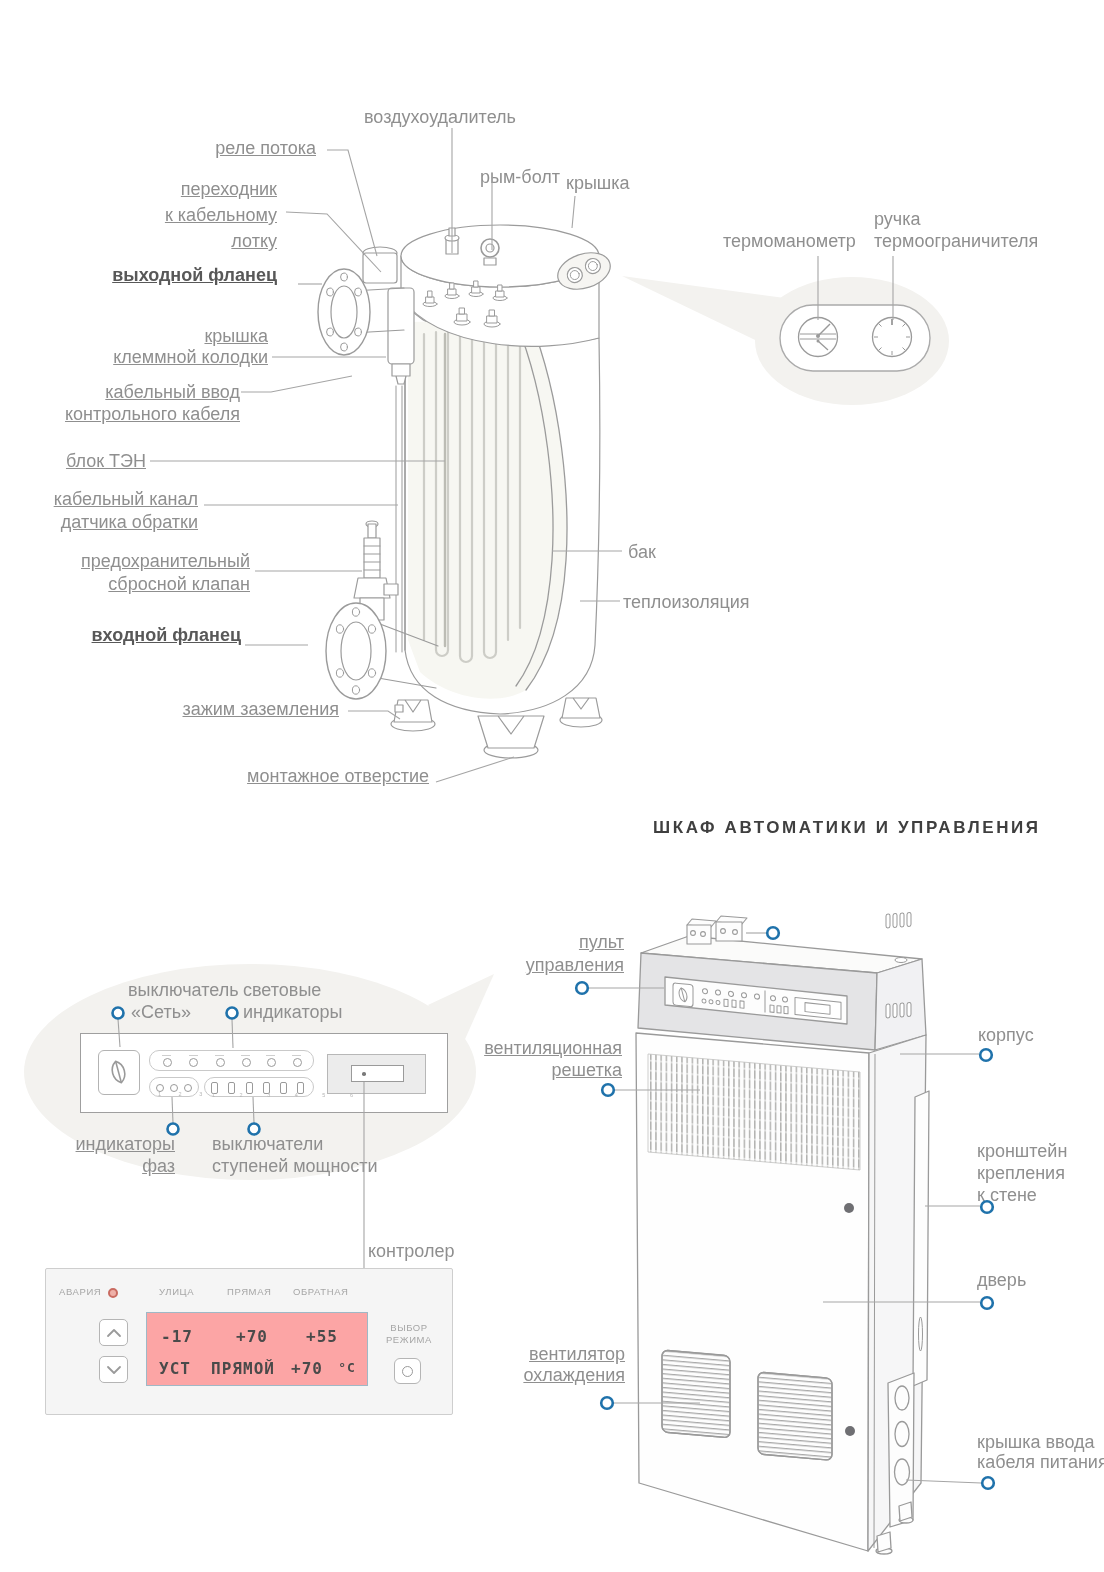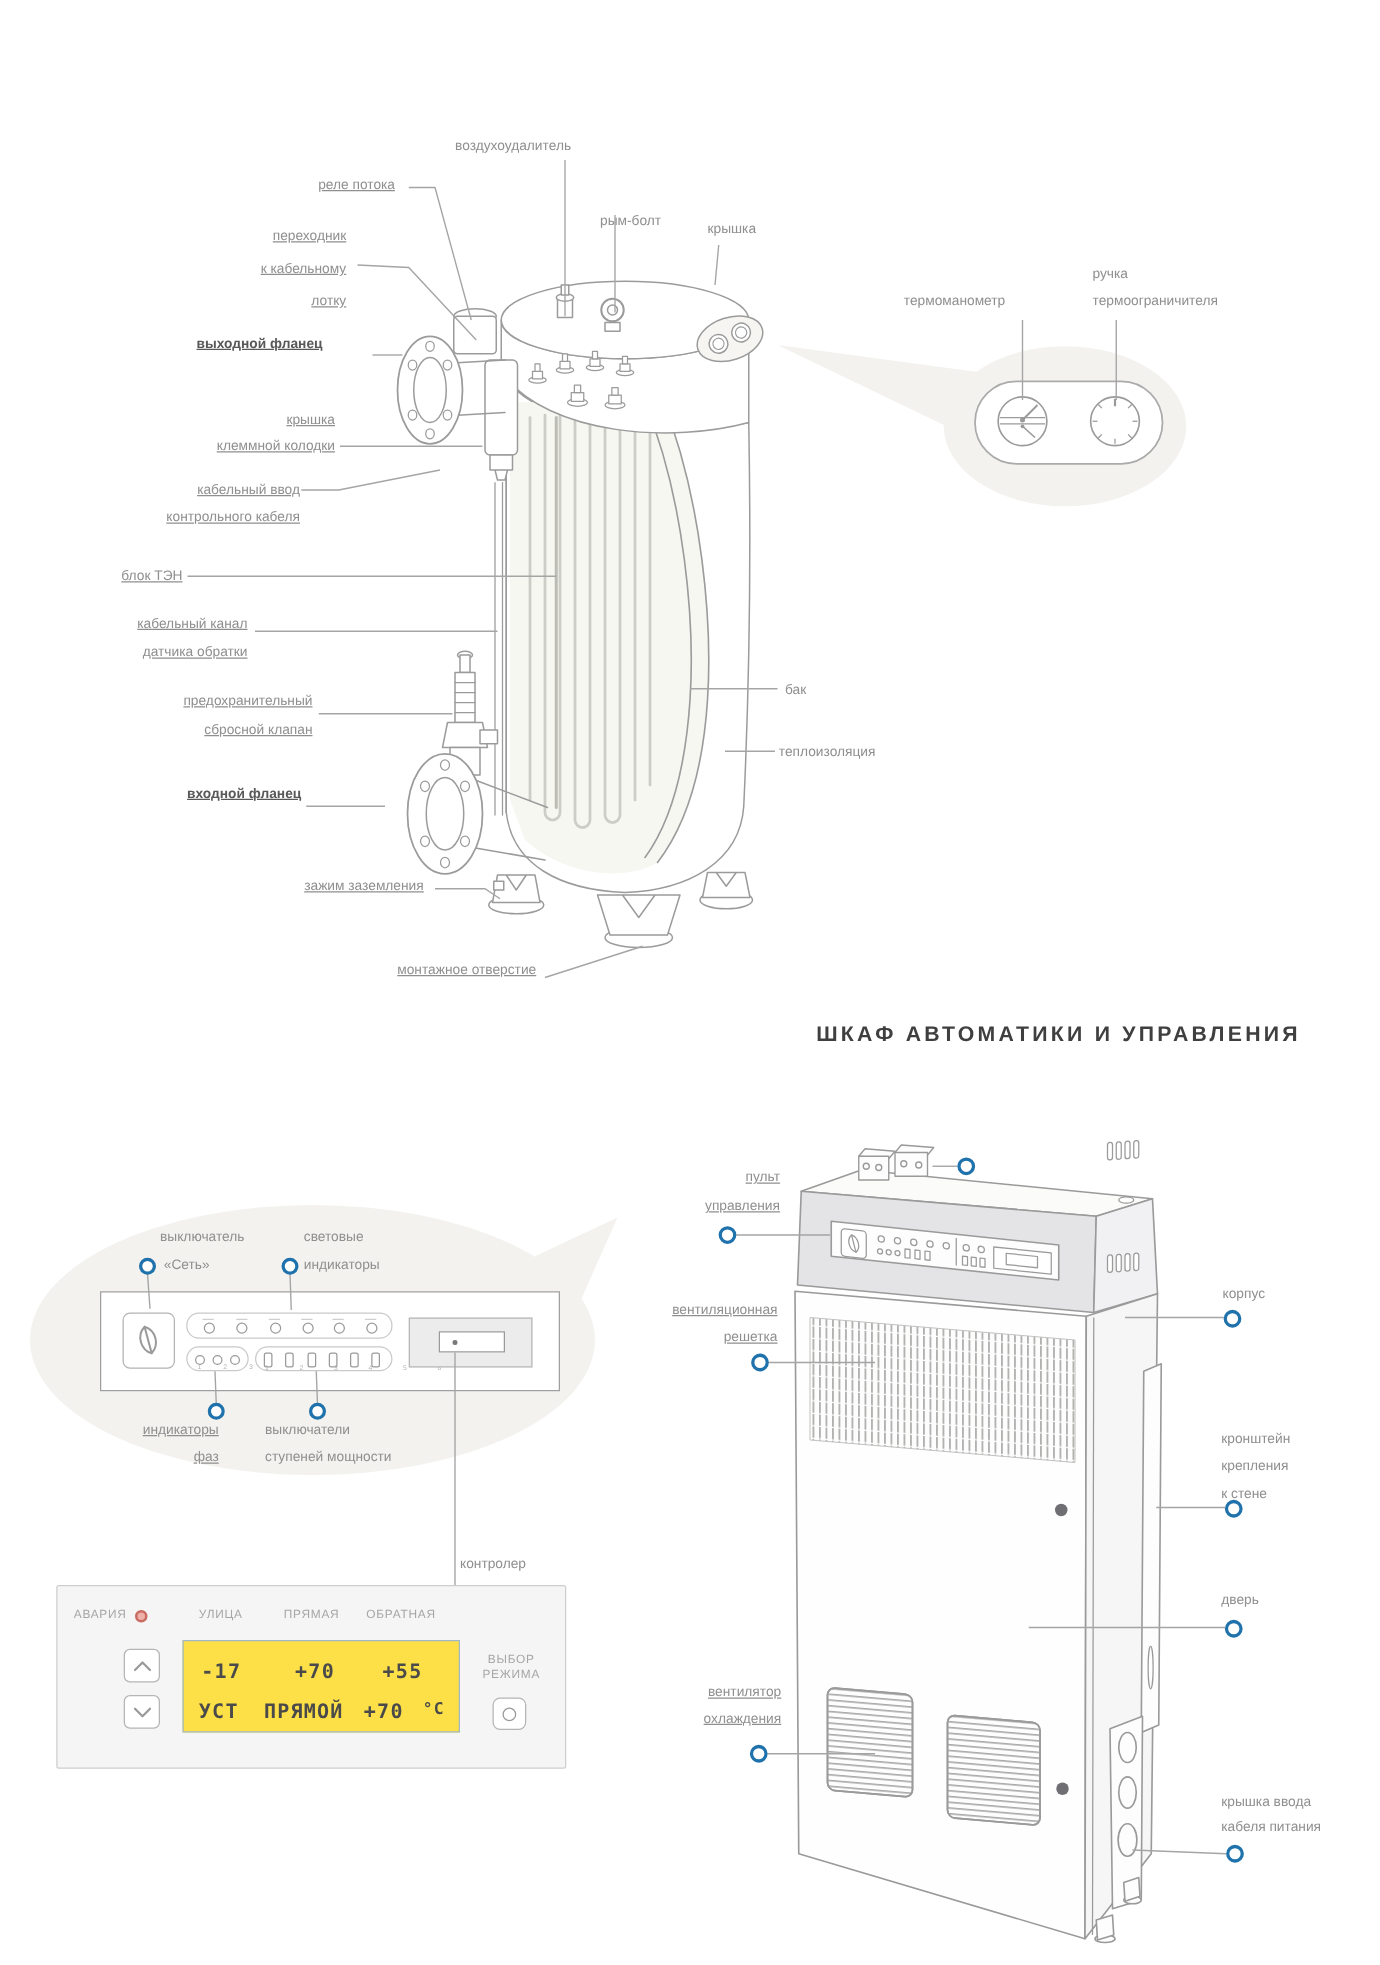--- a/index.html
+++ b/index.html
@@ -2,21 +2,21 @@
 <html><head>
 <meta charset="utf-8">
 <style>
   html,body{margin:0;padding:0;background:#fff;}
   #canvas{position:relative;width:1104px;height:1572px;background:#fff;overflow:hidden;
           font-family:"Liberation Sans",sans-serif;}
   svg{display:block;}
   .abs{position:absolute;}
   .title{position:absolute;font-size:17px;font-weight:bold;letter-spacing:2.6px;
          color:#3f3f3f;white-space:nowrap;}
-  .lbl{position:absolute;font-size:11px;line-height:22px;color:#8f8f8f;white-space:nowrap;}
+  .lbl{position:absolute;font-size:18px;line-height:22px;color:#8f8f8f;white-space:nowrap;}
   .lbl.ra{text-align:right;text-decoration:underline;}
   .lbl.bold{color:#585858;font-weight:bold;}
   
   .panelbox{position:absolute;left:80px;top:1033px;width:368px;height:80px;background:#fff;
             border:1.5px solid #9f9f9f;box-sizing:border-box;}
   .pw-switch{position:absolute;left:17px;top:16px;width:42px;height:45px;border:1.4px solid #b3b3b3;
              border-radius:6px;background:#fff;box-sizing:border-box;}
   .strip{position:absolute;border:1.2px solid #c9c9c9;border-radius:10px;background:#fff;box-sizing:border-box;}
   .ind-light{position:absolute;width:9px;height:9px;border:1.3px solid #9a9a9a;border-radius:50%;
              background:#fff;box-sizing:border-box;}
@@ -30,21 +30,21 @@
               border:1.2px solid #9a9a9a;box-sizing:border-box;}
   .disp-dot{position:absolute;left:10px;top:6px;width:3.5px;height:3.5px;border-radius:50%;background:#7a7a7a;}
   
   .ctrl{position:absolute;left:45px;top:1268px;width:408px;height:147px;background:#f5f5f5;
         border:1px solid #cecece;border-radius:2px;box-sizing:border-box;}
   .ctrl .small{position:absolute;font-size:9.5px;letter-spacing:.6px;color:#a6a6a6;white-space:nowrap;}
   .led{position:absolute;left:62px;top:19px;width:10px;height:10px;border-radius:50%;
        background:#eeb0a8;border:2px solid #c96b61;box-sizing:border-box;}
   .btn{position:absolute;width:29px;height:27px;border:1.5px solid #b5b5b5;border-radius:5px;
        background:#fff;box-sizing:border-box;display:flex;align-items:center;justify-content:center;}
-  .lcd{position:absolute;left:100px;top:43px;width:222px;height:74px;background:#fde047;
+  .lcd{position:absolute;left:100px;top:43px;width:222px;height:74px;background:#fca5a5;
        border:1px solid #9fb8c6;box-sizing:border-box;}
   .lcd span{position:absolute;transform:translateX(-50%);font-family:"DejaVu Sans Mono",monospace;
             font-size:16px;font-weight:bold;color:#4a4a4a;letter-spacing:1px;white-space:nowrap;}
   .lcd .deg{font-size:13px;}
   .modebtn{position:absolute;left:348px;top:89px;width:27px;height:26px;border:1.5px solid #b5b5b5;
            border-radius:6px;background:#fff;box-sizing:border-box;display:flex;align-items:center;justify-content:center;}
   .modebtn i{display:block;width:11px;height:11px;border:1.5px solid #9a9a9a;border-radius:50%;box-sizing:border-box;}
 </style>
 </head>
 <body>
@@ -340,21 +340,21 @@
 
   <div class="lbl" style="left:364px;top:106px">воздухоудалитель</div>
   <div class="lbl ra" style="right:788px;top:137px">реле потока</div>
   <div class="lbl" style="left:480px;top:166px">рым-болт</div>
   <div class="lbl" style="left:566px;top:172px">крышка</div>
   <div class="lbl ra" style="right:827px;top:176px;line-height:26px">
     <div>переходник</div>
     <div>к кабельному</div>
     <div>лотку</div>
   </div>
-  <div class="lbl ra bold" style="right:846px;top:264px">выходной фланец</div>
+  <div class="lbl ra bold" style="right:827px;top:264px">выходной фланец</div>
   <div class="lbl ra" style="right:836px;top:326px;line-height:21px">
     <div>крышка</div>
     <div>клеммной колодки</div>
   </div>
   <div class="lbl ra" style="right:864px;top:381px;line-height:22px">
     <div>кабельный ввод</div>
     <div>контрольного кабеля</div>
   </div>
   <div class="lbl ra" style="right:958px;top:450px">блок ТЭН</div>
   <div class="lbl ra" style="right:906px;top:488px;line-height:23px">

